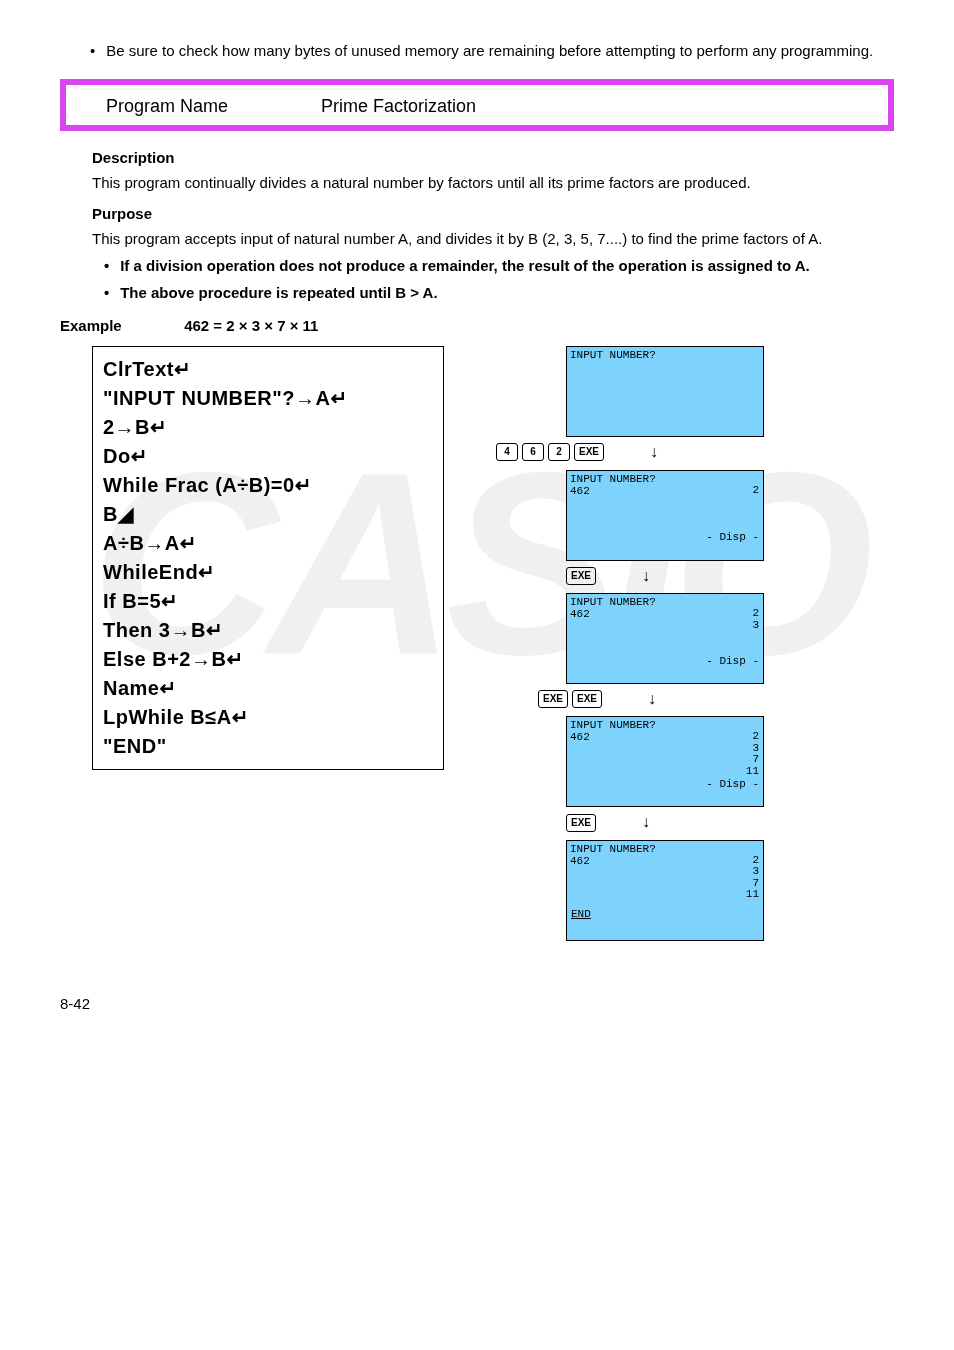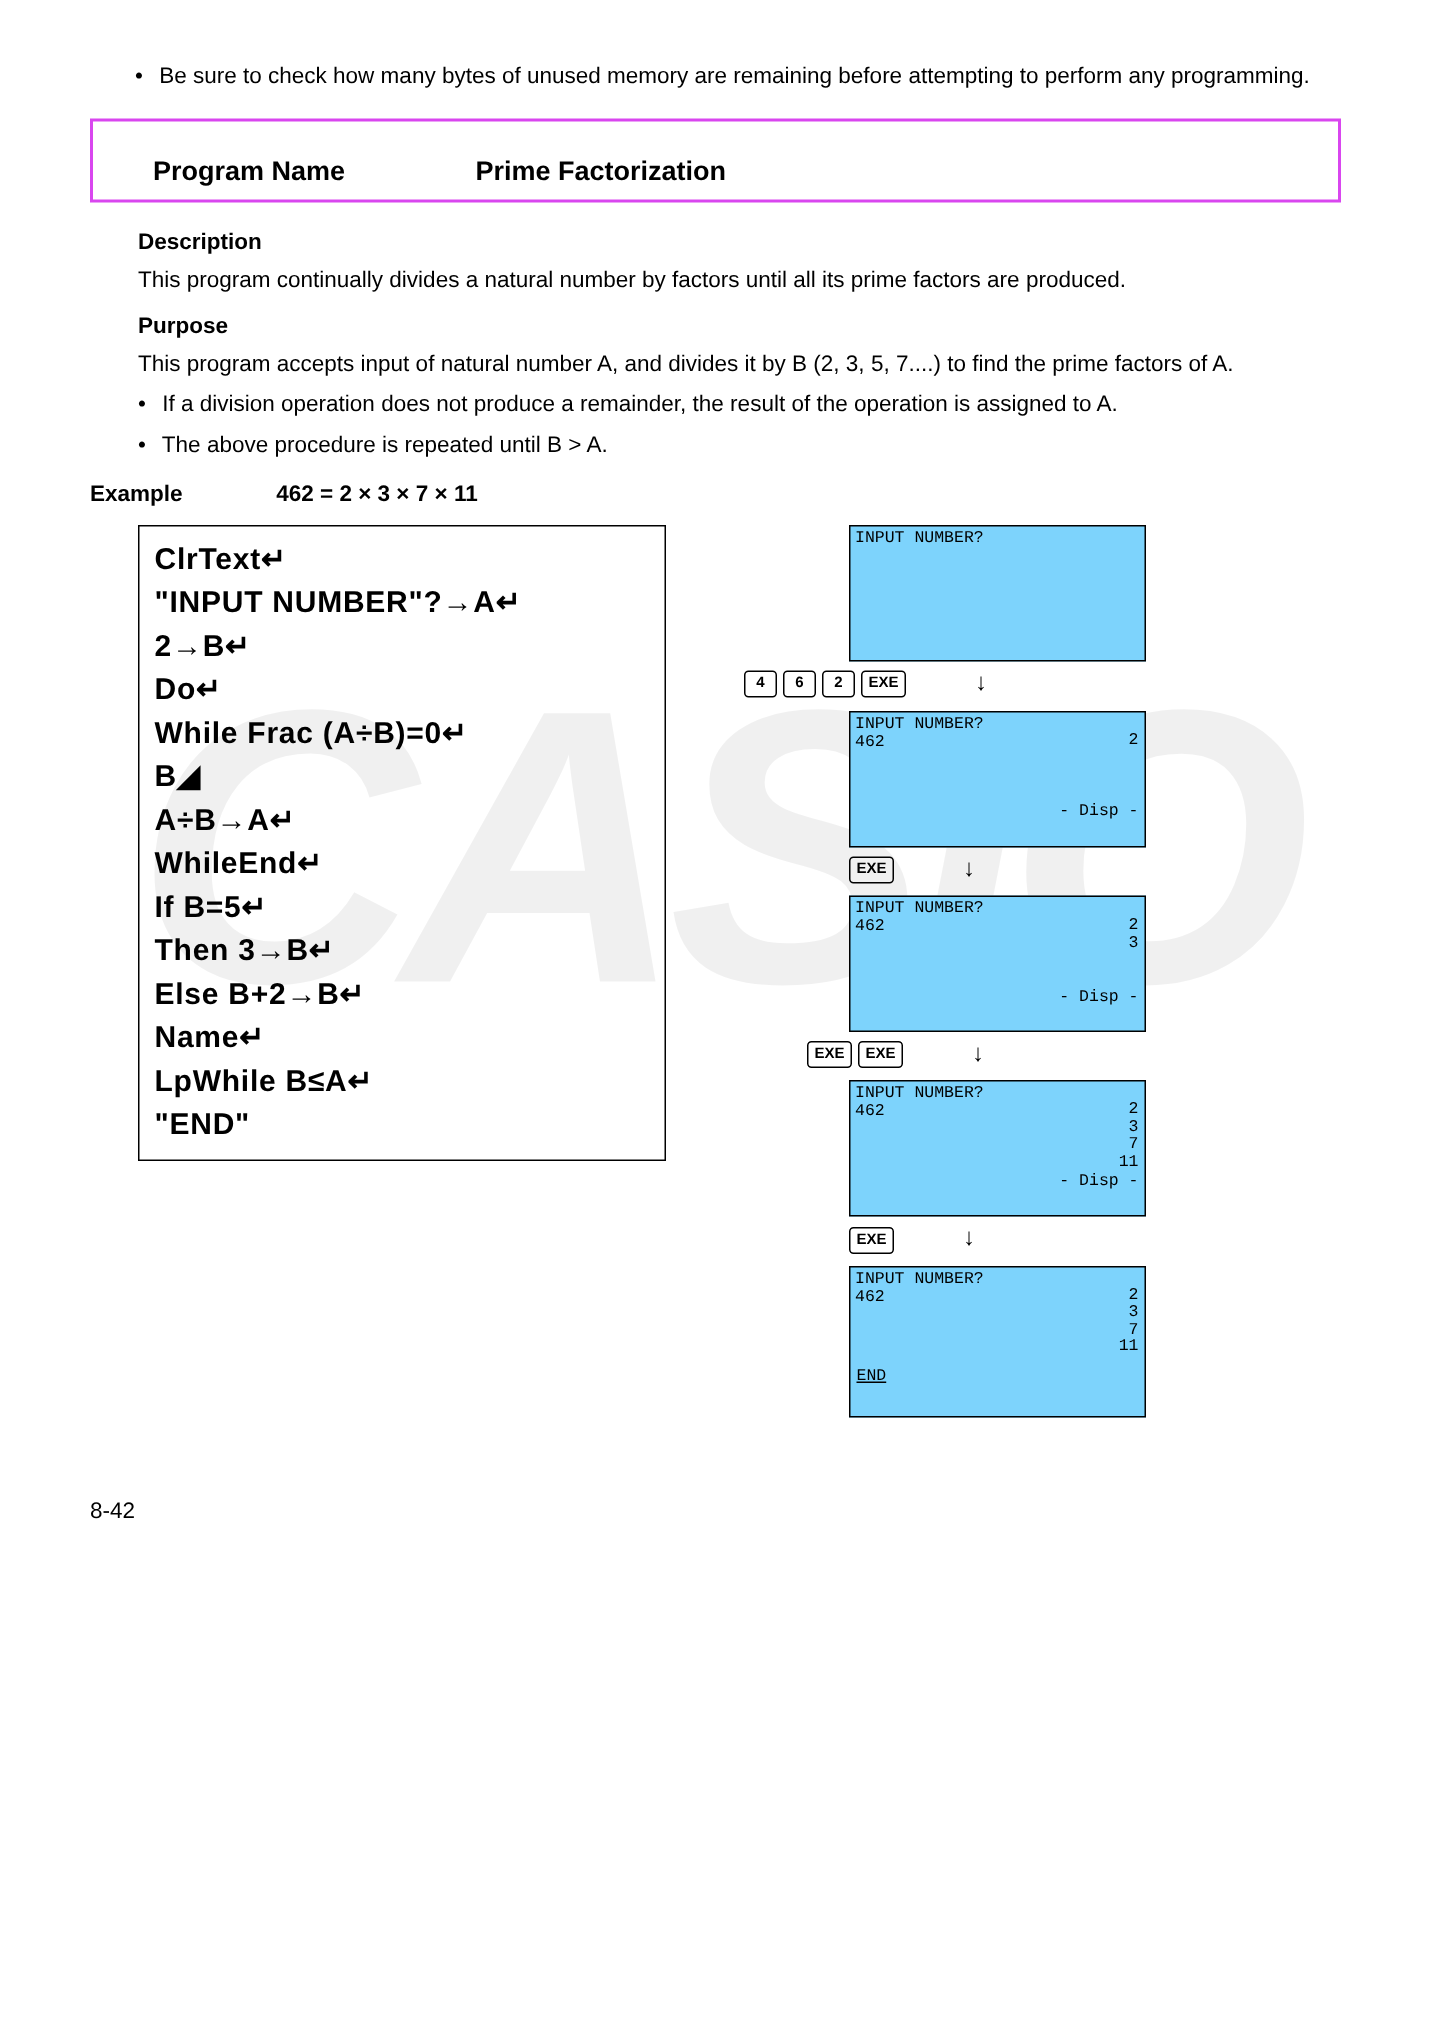--- a/index.html
+++ b/index.html
@@ -24,30 +24,30 @@
     font-weight: bold;
     letter-spacing: -10px;
     pointer-events: none;
     z-index: 0;
   }
   .content { position: relative; z-index: 1; }
   h1 { font-size: 30px; font-weight: bold; margin: 10px 0 16px 0; }
   .intro { margin-left: 30px; margin-bottom: 18px; }
   .intro .bullet { display: inline-block; width: 12px; }
   .program-name-box {
-    border: 2px solid #d946ef;
-    padding: 21px 10px 6px 40px;
+    border: 6px solid #d946ef;
+    padding: 9px 10px 6px 40px;
     margin: 12px 0 16px 0;
     font-size: 18px;
-    font-weight: bold;
+    font-weight: normal;
   }
   .program-name-box .label { display:inline-block; width:210px; }
   .section { margin-left: 32px; margin-bottom: 10px; }
   .section-title { font-weight: bold; margin-bottom: 4px; }
-  .bulleted { margin-left: 0; }
+  .bulleted { margin-left: 12px; font-weight: bold; }
   .bulleted .b { display:inline-block; width:12px; }
   .example-line { margin: 12px 0 10px 0; }
   .example-line .lbl { font-weight: bold; display:inline-block; width:120px; }
   .example-line .eq { font-weight: bold; }
   .cols { display:flex; gap: 12px; align-items:flex-start; margin-left:32px; }
   .code-box {
     border: 1px solid #000;
     padding: 8px 10px;
     width: 330px;
     font-family: Liberation Sans, sans-serif;

